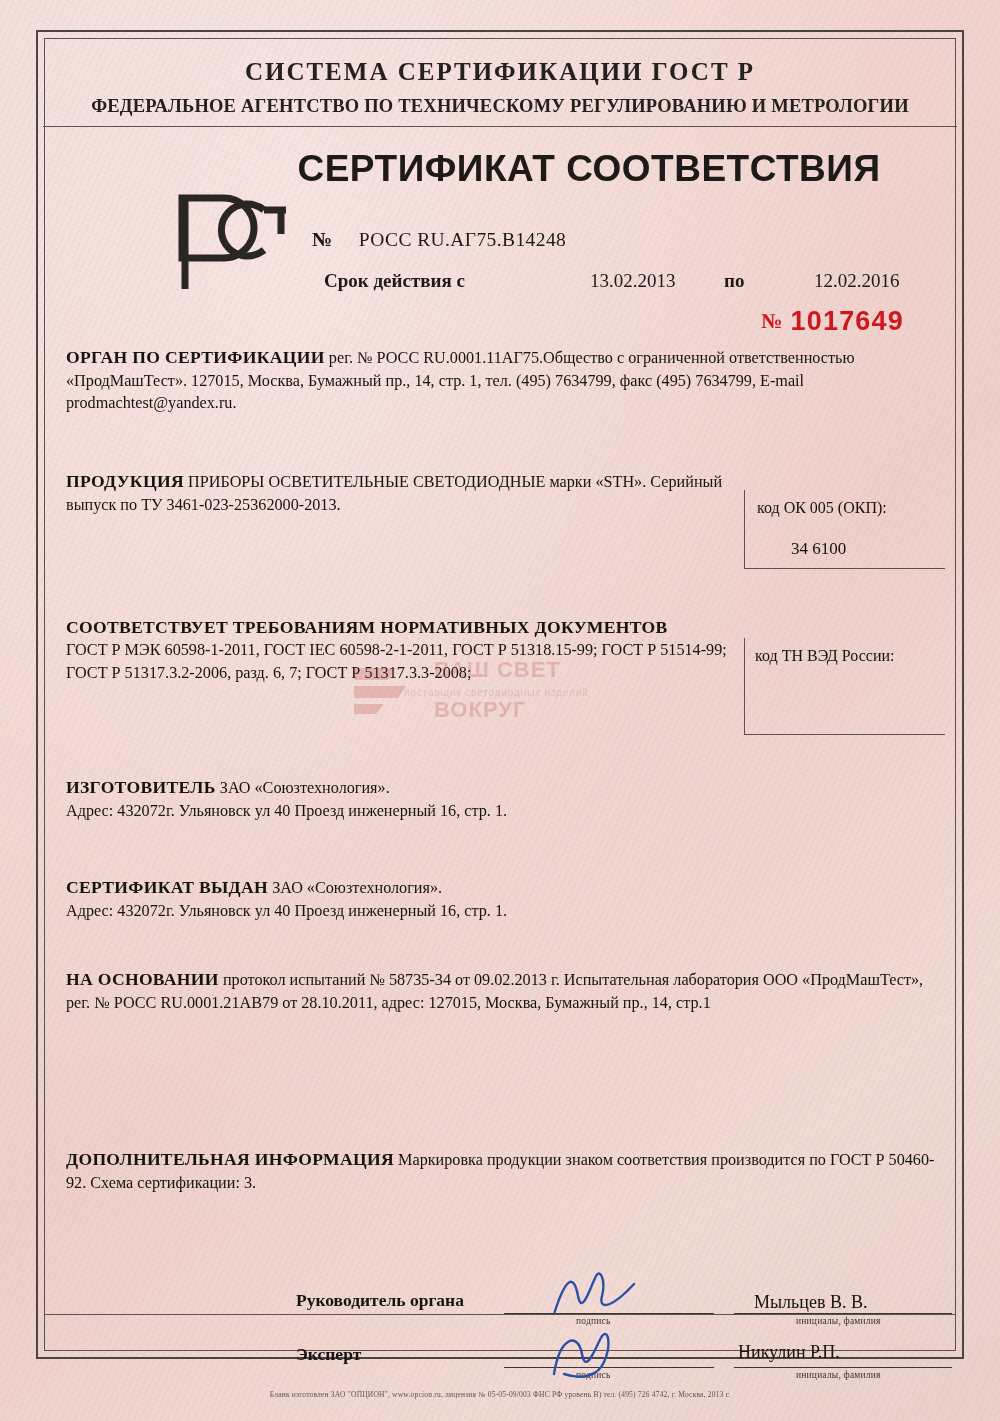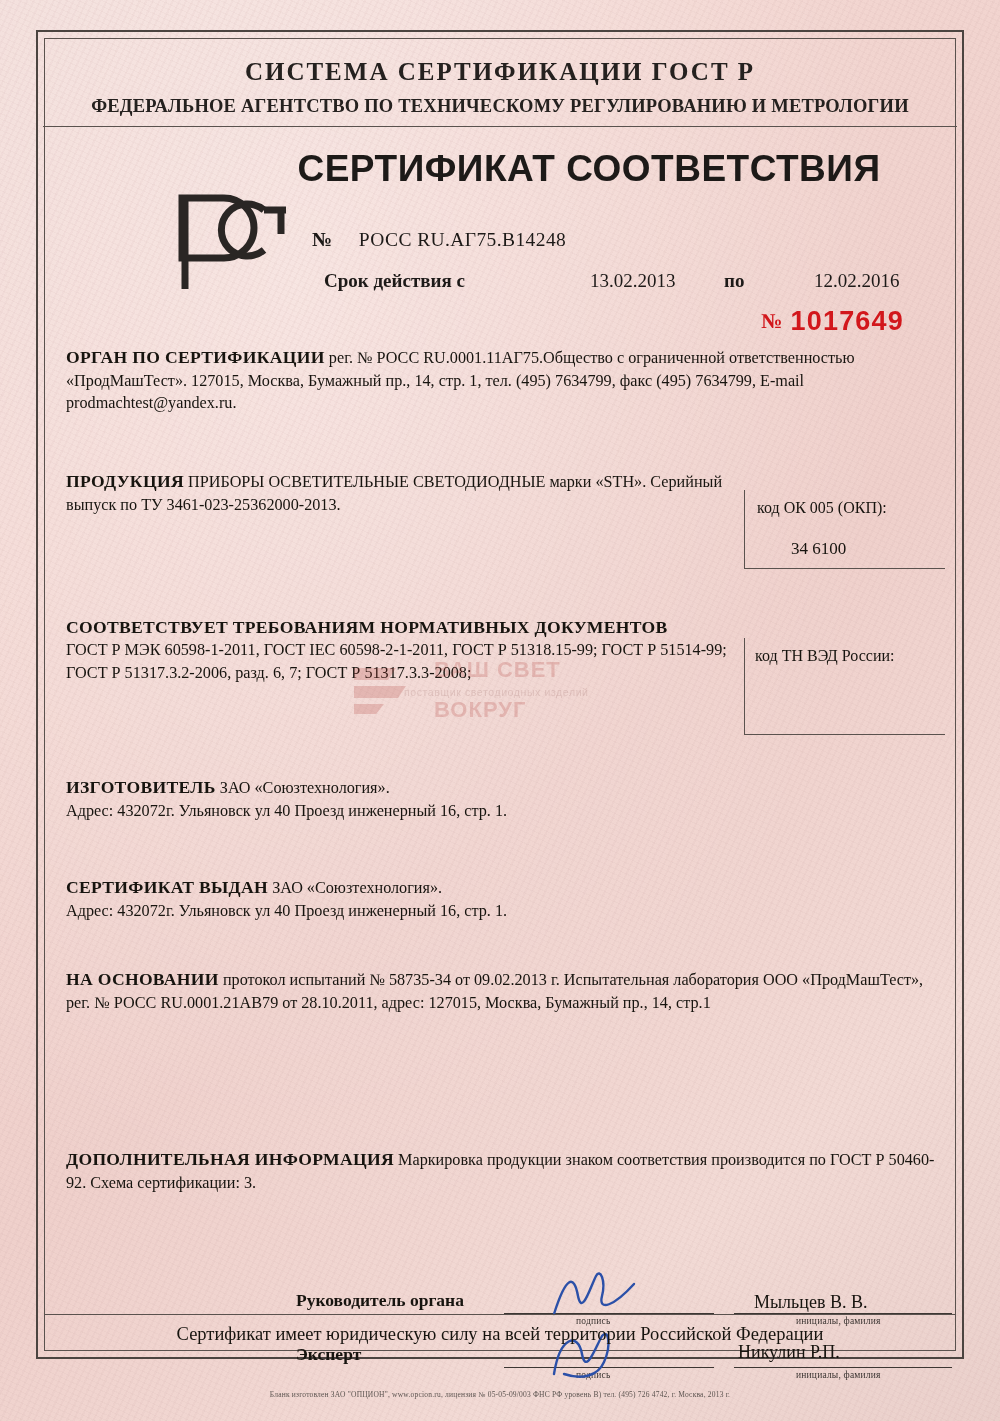--- a/index.html
+++ b/index.html
@@ -386,17 +386,16 @@
       <div class="line" style="left:690px; top:138px; width:218px;"></div>
       <div class="name" style="left:694px; top:114px;">Никулин Р.П.</div>
       <div class="cap" style="left:752px; top:142px;">инициалы, фамилия</div>
 
       <svg class="sig-scribble" style="left:498px; top:100px;" width="120" height="58" viewBox="0 0 120 58">
         <path d="M12 46 C 18 8, 36 4, 40 26 C 44 48, 54 18, 60 8 C 66 0, 70 16, 62 34 C 56 48, 40 52, 22 46" fill="none" stroke="#2b50a8" stroke-width="2.4" stroke-linecap="round"></path>
       </svg>
     </div>
 
     <div class="footrule"></div>
-    <div class="footline">Сертификат имеет юридическую силу на всей территории Российской Федерации</div>
   </div>
 
   <div class="tiny-foot">Бланк изготовлен ЗАО "ОПЦИОН", www.opcion.ru, лицензия № 05-05-09/003 ФНС РФ уровень В) тел. (495) 726 4742, г. Москва, 2013 г.</div>
 </div>
 
 </body></html>

